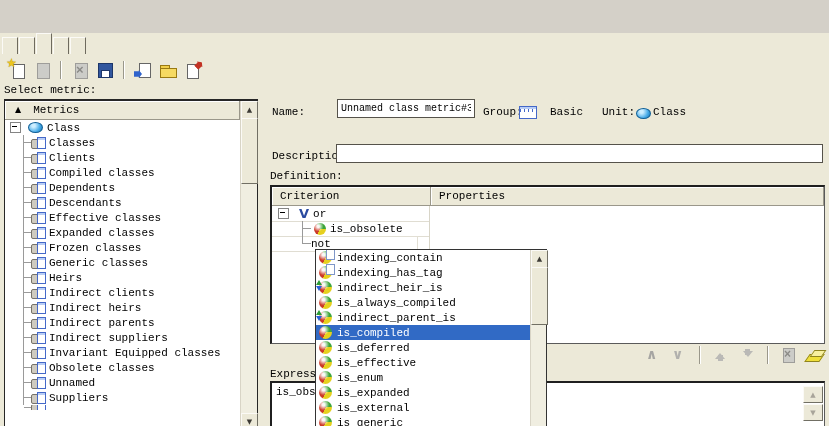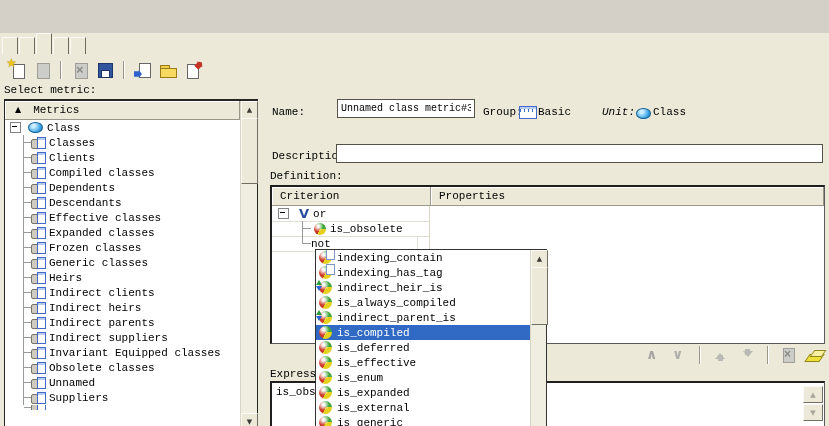--- a/index.html
+++ b/index.html
@@ -318,22 +318,22 @@
     <button class="group-btn">
       <span class="grid-icon"></span>
       <span>Group</span>
     </button>
   </div>
 
   <div class="flabel" style="left:272px;top:73px;">Name:</div>
   <input class="field" style="left: 337px; top: 66px; width: 130px; height: 17px;" value="Unnamed class metric#3">
   <div class="flabel" style="left:483px;top:73px;">Group:</div>
   <span class="ruler-icon"></span>
-  <div class="flabel" style="left:538px;top:73px;">Basic</div>
-  <div class="flabel" style="left:602px;top:73px;font-style:italic;">Unit:</div>
+  <div class="flabel" style="left:550px;top:73px;">Basic</div>
+  <div class="flabel" style="left:602px;top:73px;">Unit:</div>
   <span class="unit-icon abs"></span>
   <div class="flabel" style="left:653px;top:73px;">Class</div>
 
   <div class="flabel" style="left:272px;top:117px;">Description:</div>
   <input class="field" style="left: 336px; top: 111px; width: 479px; height: 17px;" value="">
 
   <div class="flabel" style="left:270px;top:137px;">Definition:</div>
 
   <div class="def-table">
     <div class="def-head">

